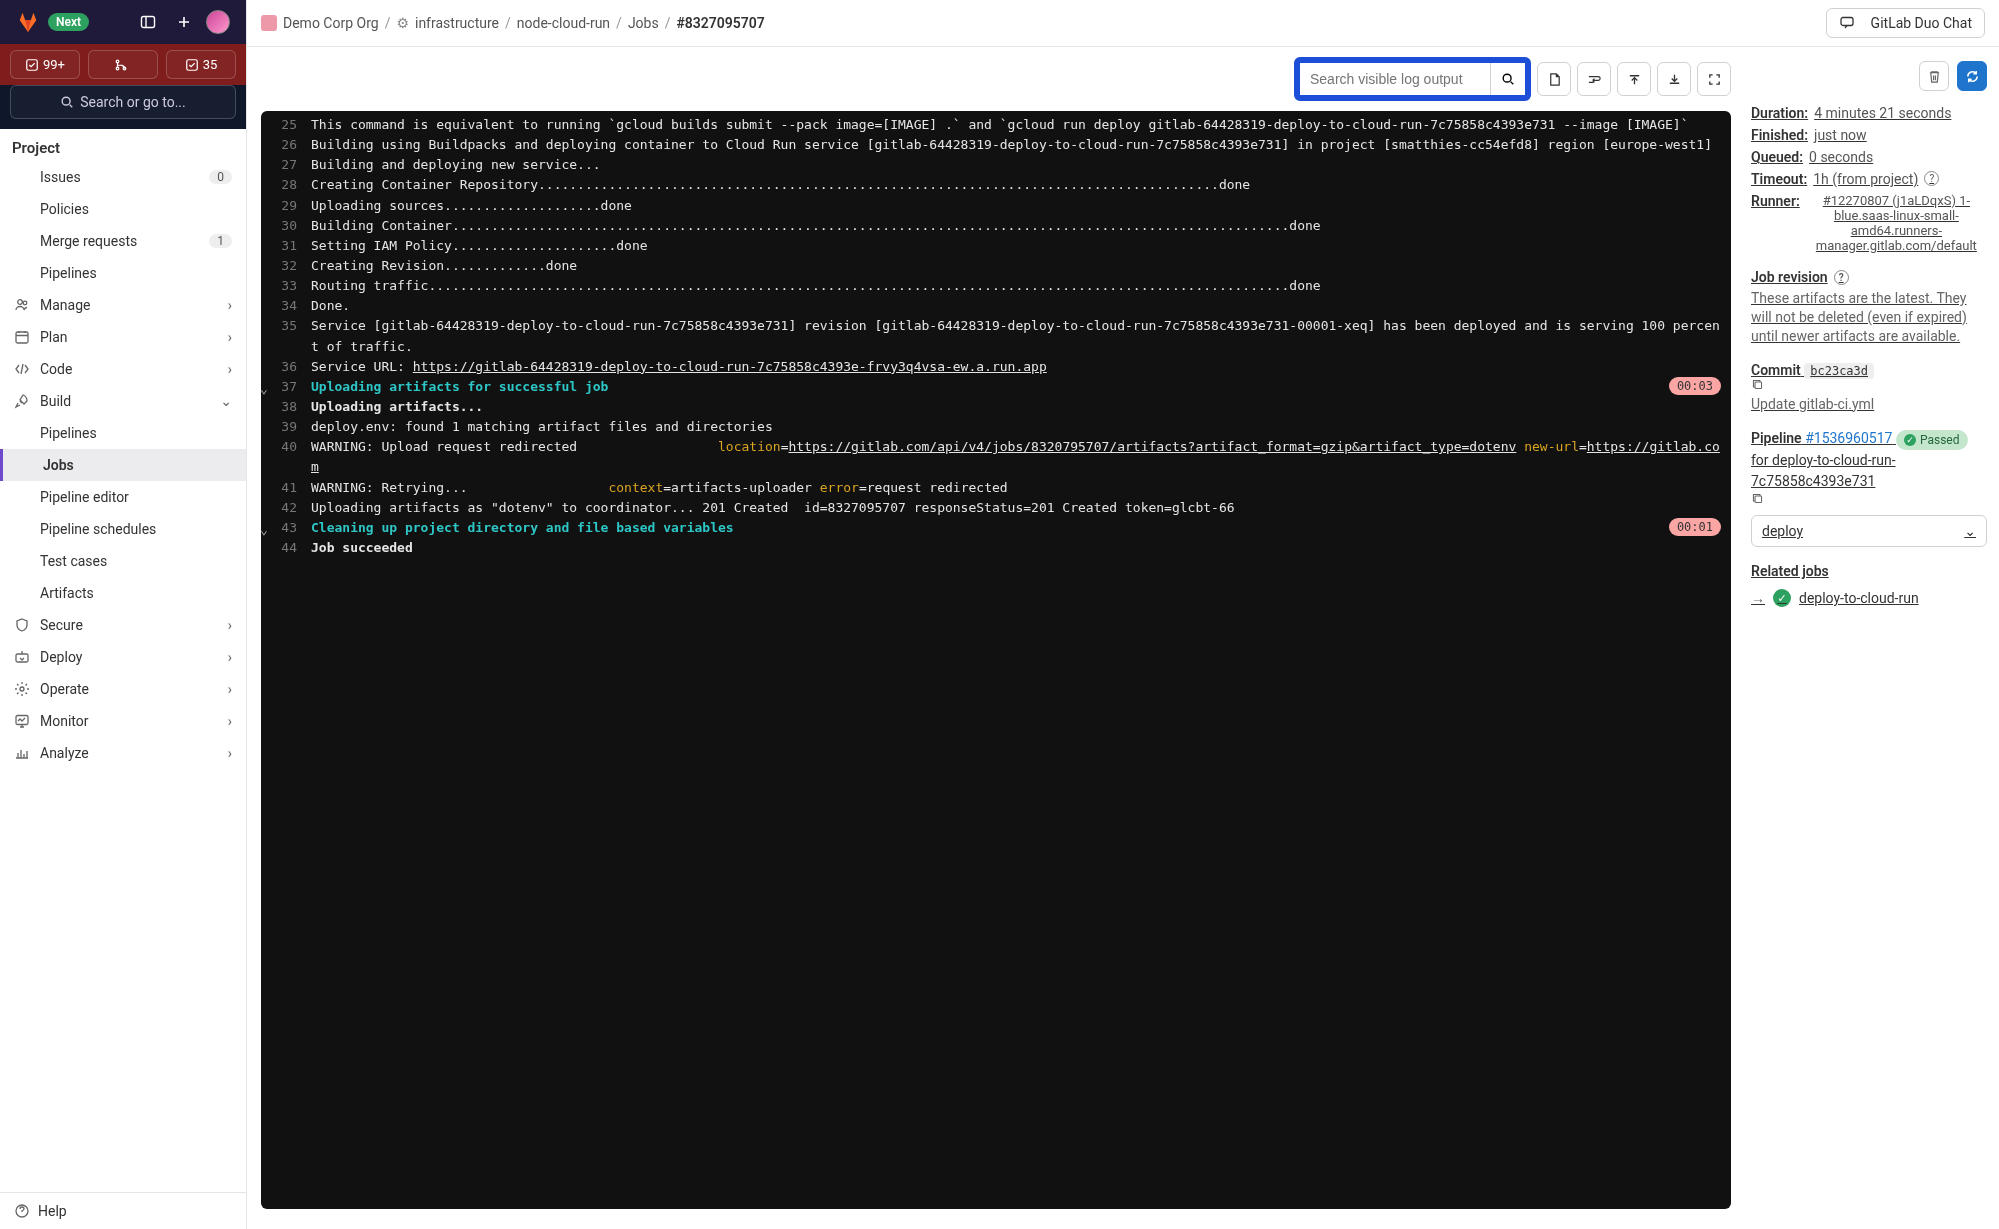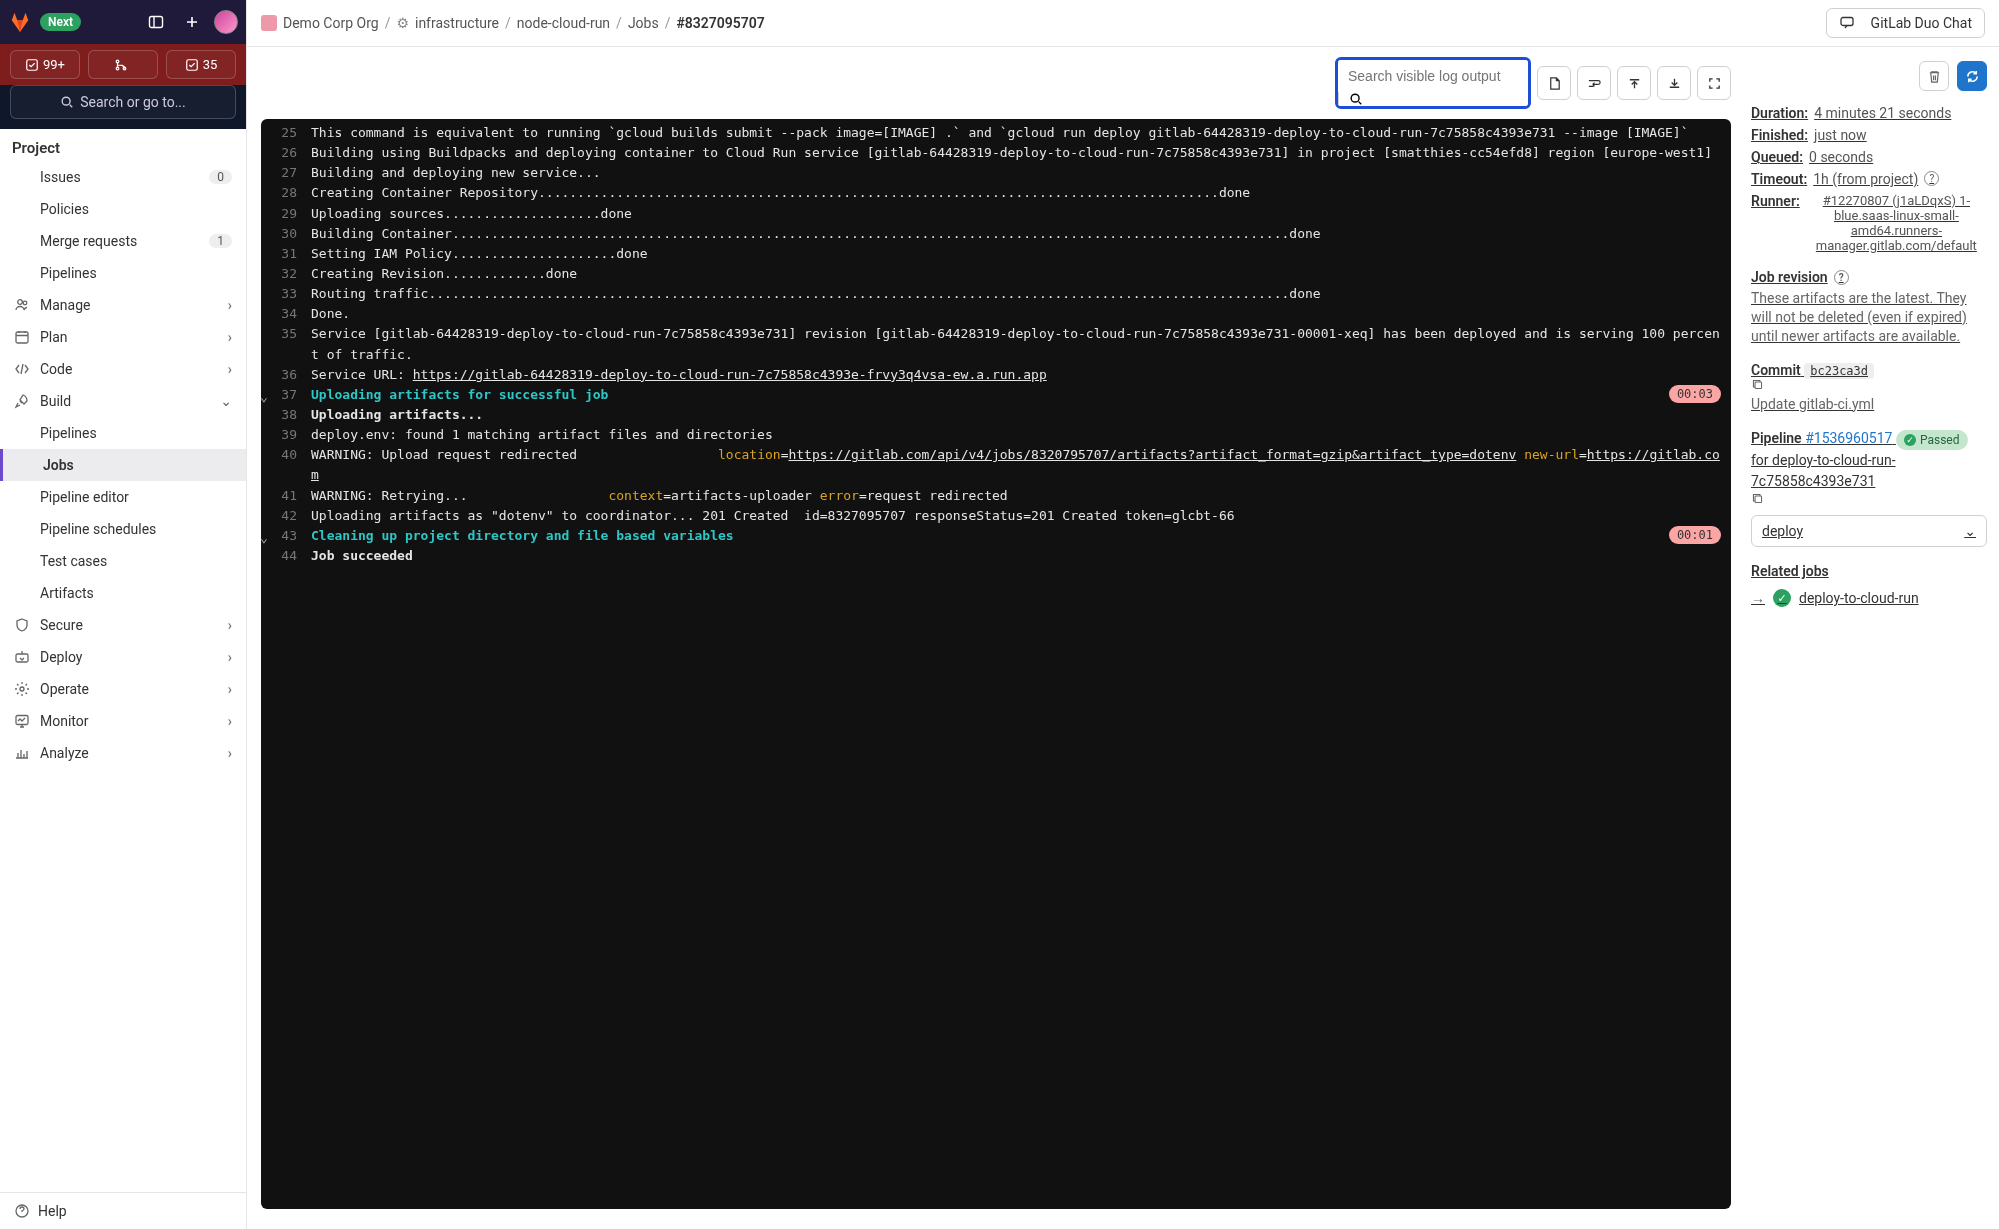--- a/index.html
+++ b/index.html
@@ -2,21 +2,21 @@
 <html><head>
 <meta charset="utf-8">
 <style>
 * { box-sizing: border-box; margin: 0; padding: 0; }
 body { font-family: -apple-system, BlinkMacSystemFont, "Segoe UI", Roboto, sans-serif; font-size: 14px; color: #333; background: #fff; }
 
 .app { display: flex; height: 100vh; }
 
 
 .sidebar { width: 247px; min-width: 247px; background: #fff; border-right: 1px solid #e5e5e5; display: flex; flex-direction: column; }
-.sidebar-top { background: #1f1a3a; color: #fff; padding: 8px 8px; display: flex; align-items: center; gap: 8px; }
+.sidebar-top { background: #1f1a3a; color: #fff; padding: 8px 16px; display: flex; align-items: center; gap: 8px; }
 .logo { width: 24px; height: 24px; display: inline-flex; align-items: center; justify-content: center; }
 .next-badge { background: #2da160; color: #fff; font-size: 12px; padding: 2px 8px; border-radius: 10px; font-weight: 600; }
 .top-spacer { flex: 1; }
 .icon-btn { width: 28px; height: 28px; display: inline-flex; align-items: center; justify-content: center; border-radius: 4px; cursor: pointer; color: #fff; }
 .avatar { width: 24px; height: 24px; border-radius: 50%; background: linear-gradient(135deg,#c49,#f9c); border: 1px solid #888; }
 .sidebar-counts { background: #7f1d1d; padding: 6px 10px; display: flex; gap: 8px; }
 .count-btn { flex: 1; background: rgba(255,255,255,0.03); border: 1px solid rgba(255,255,255,0.2); border-radius: 6px; color: #fff; padding: 6px 4px; display: flex; align-items: center; justify-content: center; gap: 4px; font-size: 13px; cursor: pointer; }
 .search-row { background: #0f172a; padding: 0 10px 10px; }
 .search-btn { width: 100%; background: rgba(255,255,255,0.03); border: 1px solid rgba(255,255,255,0.2); border-radius: 6px; color: #cfc9e0; padding: 8px; display: flex; align-items: center; justify-content: center; gap: 6px; font-size: 14px; cursor: pointer; }
 .sidebar-section { padding: 10px 12px 4px; font-weight: 600; font-size: 15px; color: #333; }
@@ -34,21 +34,21 @@
 .topbar { display: flex; align-items: center; padding: 8px 14px; border-bottom: 1px solid #e5e5e5; gap: 8px; }
 .breadcrumbs { display: flex; align-items: center; gap: 6px; font-size: 14px; color: #555; flex: 1; }
 .breadcrumbs .sep { color: #999; }
 .breadcrumbs .crumb { cursor: pointer; }
 .breadcrumbs .crumb.strong { font-weight: 600; color: #333; }
 .duo-btn { background: #fff; border: 1px solid #d1d1d1; border-radius: 6px; padding: 6px 12px; display: flex; align-items: center; gap: 16px; cursor: pointer; font-size: 14px; text-align: center; }
 
 .content { flex: 1; display: flex; overflow: hidden; }
 .log-pane { flex: 1; display: flex; flex-direction: column; padding: 0 0 20px 0; overflow: hidden; }
 .log-toolbar { display: flex; align-items: center; gap: 6px; padding: 10px 14px 10px; justify-content: flex-end; }
-.search-group { display: flex; border: 3px solid #1d4ed8; border-radius: 6px; overflow: hidden; flex-direction: column; }
+.search-group { display: flex; border: 6px solid #1d4ed8; border-radius: 6px; overflow: hidden; }
 .search-group input { border: none; padding: 8px 10px; font-size: 14px; width: 190px; outline: none; }
 .search-group .sbtn { border: none; border-left: 1px solid #d1d1d1; background: #fff; padding: 0 10px; cursor: pointer; display: flex; align-items: center; }
 .tool-btn { border: 1px solid #d1d1d1; background: #fff; border-radius: 6px; width: 34px; height: 34px; display: flex; align-items: center; justify-content: center; cursor: pointer; }
 
 .log { background: #111; color: #e5e5e5; font-family: "SFMono-Regular", Menlo, Consolas, monospace; font-size: 13px; line-height: 1.55; border-radius: 6px; margin: 0 14px; padding: 4px 0; overflow: auto; flex: 1; }
 .log-line { display: flex; align-items: flex-start; padding: 0 10px; position: relative; }
 .ln { width: 40px; text-align: right; color: #777; padding-right: 14px; flex-shrink: 0; user-select: none; }
 .lc { flex: 1; white-space: pre-wrap; word-break: break-all; }
 .lc.cyan { color: #2ec7c7; font-weight: 600; }
 .lc.green { color: #e5e5e5; font-weight: 600; }

